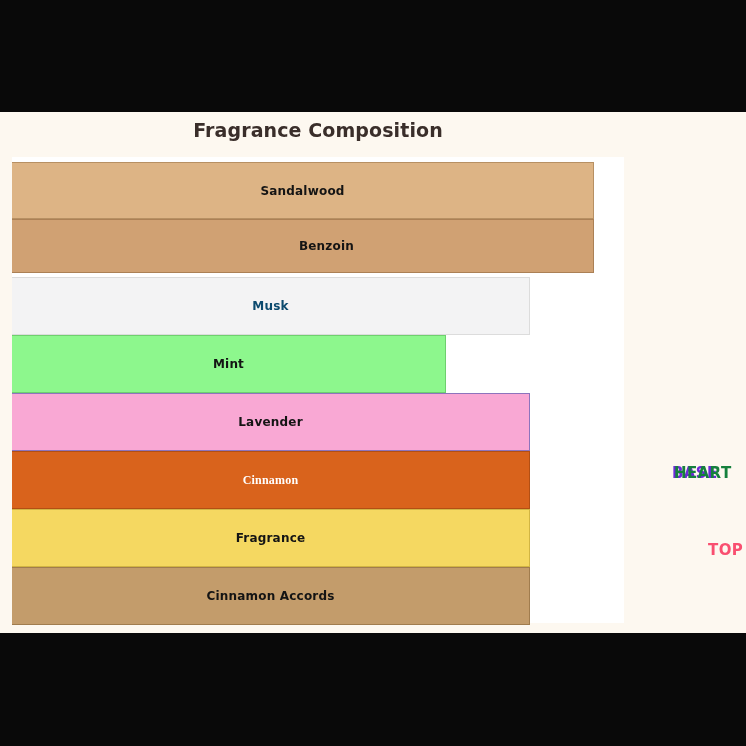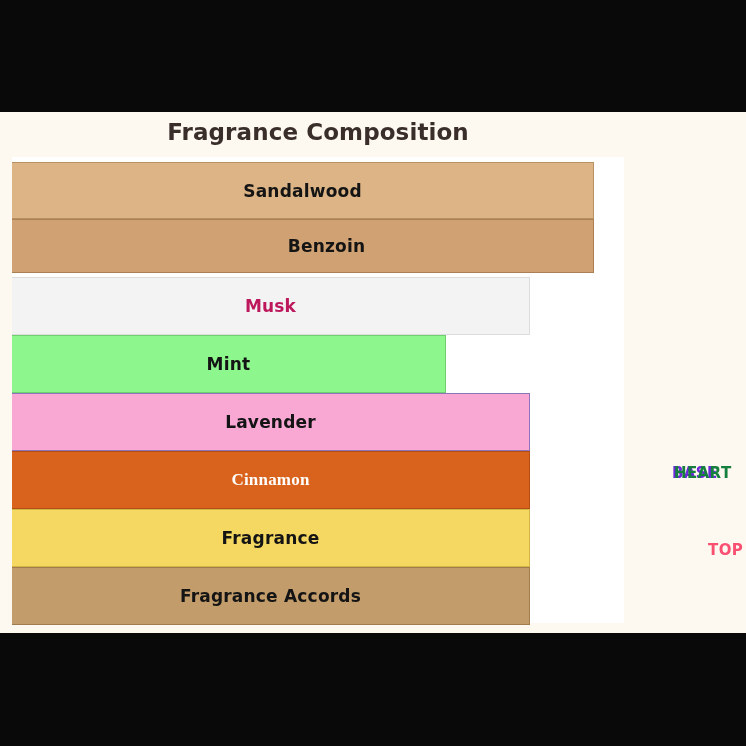--- a/index.html
+++ b/index.html
@@ -30,21 +30,21 @@
     height: 521px;
     background: #fdf8f0;
   }
 
   #chart-title {
     position: absolute;
     left: 0;
     top: 7px;
     width: 636px;
     text-align: center;
-    font-size: 23px;
+    font-size: 19px;
     font-weight: bold;
     color: #3a2e2a;
     letter-spacing: 0.1px;
   }
 
   
   #plot-area {
     position: absolute;
     left: 12px;
     top: 45px;
@@ -56,21 +56,21 @@
   .bar-row {
     position: absolute;
     left: 0;
     box-sizing: border-box;
     display: flex;
     align-items: center;
     justify-content: center;
   }
 
   .bar-label {
-    font-size: 17px;
+    font-size: 12px;
     font-weight: bold;
     letter-spacing: 0.2px;
     white-space: nowrap;
     pointer-events: none;
     text-align: right;
   }
 
   
   .stage-label {
     position: absolute;
@@ -97,36 +97,36 @@
 
     <div id="plot-area" style="background: rgb(255, 255, 255);">
 
     <div class="bar-row" style="top: 5px; height: 57px; width: 582px; background: rgb(221, 180, 133); border-top: 1.5px solid rgb(183, 144, 99); border-bottom: 1.5px solid rgb(183, 144, 99); border-right: 1px solid rgb(183, 144, 99);">
           <span class="bar-label" style="color: rgb(20, 20, 20);">Sandalwood</span>
         </div>
         <div class="bar-row" style="top: 62px; height: 54px; width: 582px; background: rgb(208, 161, 115); border-top: 1.5px solid rgb(171, 128, 85); border-bottom: 1.5px solid rgb(171, 128, 85); border-right: 1px solid rgb(171, 128, 85); padding-left: 48px;">
           <span class="bar-label" style="color: rgb(20, 20, 20);">Benzoin</span>
         </div>
         <div class="bar-row" style="top: 120px; height: 58px; width: 518px; background: rgb(243, 243, 244); border-top: 1.5px solid rgb(220, 220, 220); border-bottom: 1.5px solid rgb(220, 220, 220); border-right: 1px solid rgb(220, 220, 220);">
-          <span class="bar-label" style="color: #be185d;">Musk</span>
+          <span class="bar-label" style="color: #0c4a6e;">Musk</span>
         </div>
         <div class="bar-row" style="top: 178px; height: 58px; width: 434px; background: rgb(141, 247, 141); border-top: 1.5px solid rgb(110, 208, 110); border-bottom: 1.5px solid rgb(110, 208, 110); border-right: 1px solid rgb(110, 208, 110);">
           <span class="bar-label" style="color: rgb(20, 20, 20);">Mint</span>
         </div>
         <div class="bar-row" style="top: 236px; height: 58px; width: 518px; background: #f9a8d4; border-top: 1.5px solid rgb(141, 116, 189); border-bottom: 1.5px solid rgb(141, 116, 189); border-right: 1px solid rgb(141, 116, 189);">
           <span class="bar-label" style="color: rgb(20, 20, 20);">Lavender</span>
         </div>
         <div class="bar-row" style="top: 294px; height: 58px; width: 518px; background: rgb(217, 99, 28); border-top: 1.5px solid rgb(179, 79, 19); border-bottom: 1.5px solid rgb(179, 79, 19); border-right: 1px solid rgb(179, 79, 19);">
           <span class="bar-label" style="color: rgb(255, 255, 255); font-family: Liberation Serif, serif;">Cinnamon</span>
         </div>
         <div class="bar-row" style="top: 352px; height: 58px; width: 518px; background: rgb(245, 216, 97); border-top: 1.5px solid rgb(210, 181, 67); border-bottom: 1.5px solid rgb(210, 181, 67); border-right: 1px solid rgb(210, 181, 67);">
           <span class="bar-label" style="color: rgb(20, 20, 20);">Fragrance</span>
         </div>
         <div class="bar-row" style="top: 410px; height: 58px; width: 518px; background: rgb(195, 156, 107); border-top: 1.5px solid rgb(160, 124, 78); border-bottom: 1.5px solid rgb(160, 124, 78); border-right: 1px solid rgb(160, 124, 78);">
-          <span class="bar-label" style="color: rgb(20, 20, 20);">Fragrance Accords</span>
+          <span class="bar-label" style="color: rgb(20, 20, 20);">Cinnamon Accords</span>
         </div>
       </div>
 
     <span class="stage-label" id="stage-base" style="color: #6d28d9;">BASE</span>
 
     <span class="stage-label" id="stage-heart" style="color: #15803d;">HEART</span>
 
     <span class="stage-label" id="stage-top" style="color: rgb(249, 79, 112);">TOP</span>
 
   </div>

